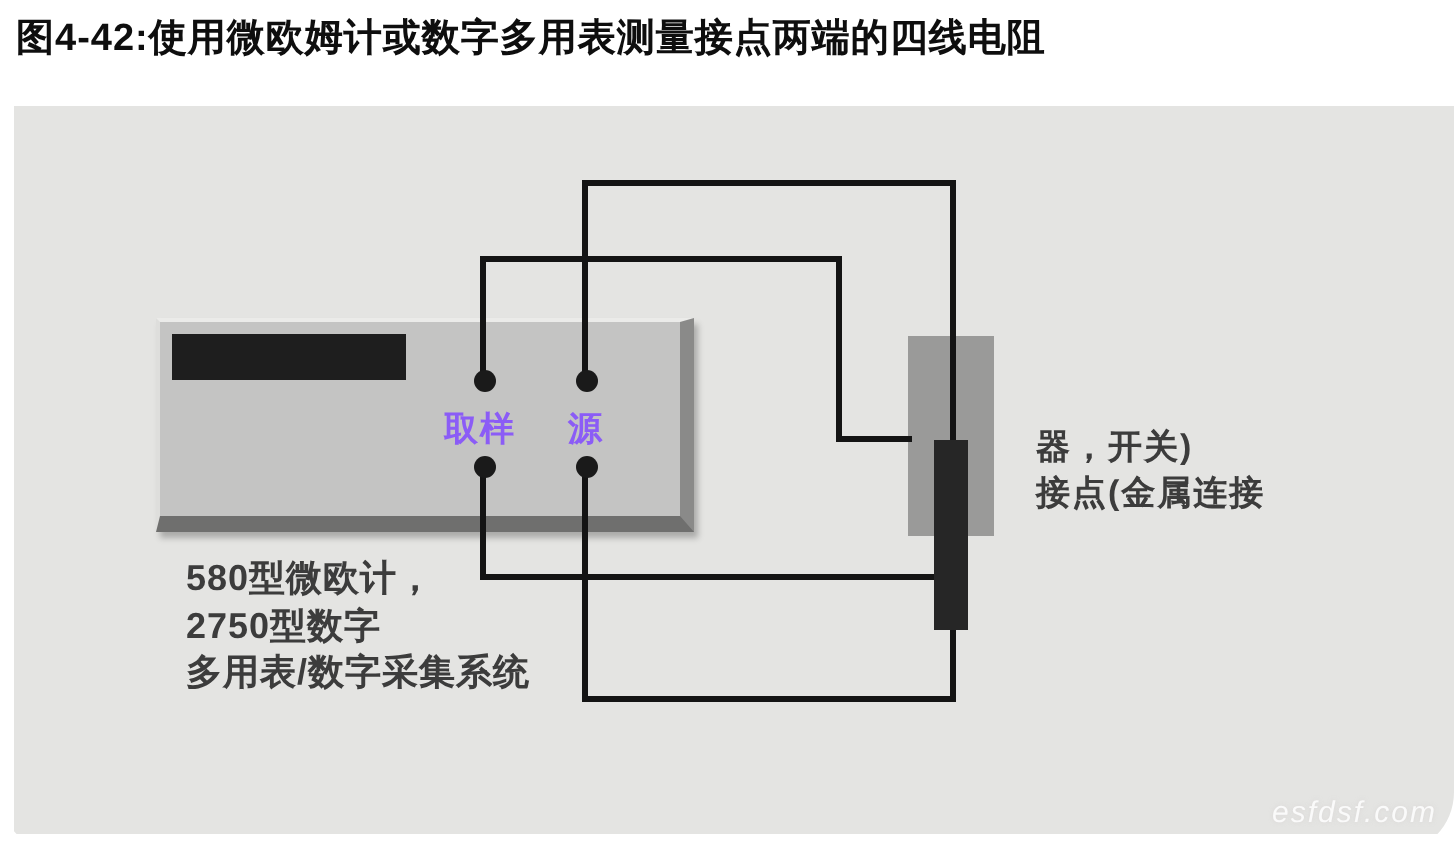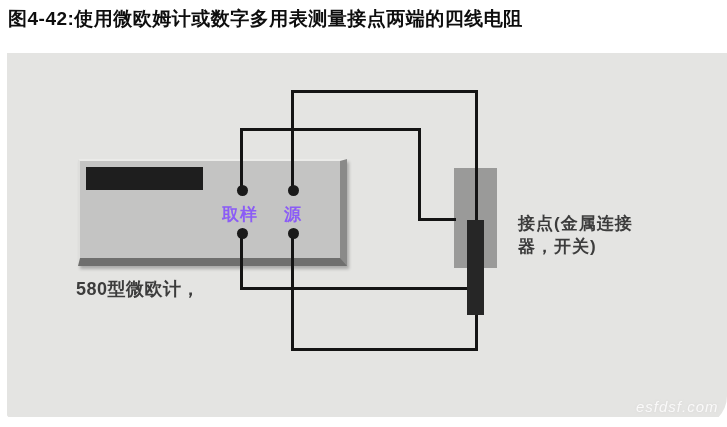--- a/index.html
+++ b/index.html
@@ -96,21 +96,21 @@
     font-weight: bold;
     color: #8b5cf6;
     z-index: 6;
     text-align: center;
     letter-spacing: 1px;
   }
   .lbl-sense  { left: 214px; width: 52px; }
   .lbl-source { left: 280px; width: 26px; }
   .meter-caption {
     position: absolute;
-    left: 76px; top: 278px;
+    left: 93px; top: 278px;
     z-index: 6;
     font-size: 18px;
     font-weight: bold;
     color: #3c3c3c;
     line-height: 23.5px;
     letter-spacing: 0.5px;
   }
   .contact-label {
     position: absolute;
     left: 518px; top: 212px;
@@ -168,22 +168,24 @@
   <div class="dot dot-sense-top"></div>
   <div class="dot dot-source-top"></div>
   <div class="dot dot-sense-bottom"></div>
   <div class="dot dot-source-bottom"></div>
 
   <div class="terminal-label lbl-sense">取样</div>
   <div class="terminal-label lbl-source">源</div>
 
   <div class="meter-caption">
     <div>580型微欧计，</div>
+    <div>2750型数字</div>
+    <div>多用表/数字采集系统</div>
   </div>
 
   <div class="contact-label">
+    <div>器，开关)</div>
     <div>接点(金属连接</div>
-    <div>器，开关)</div>
   </div>
 
   <div class="watermark">esfdsf.com</div>
 
 </div>
 
 </body></html>

